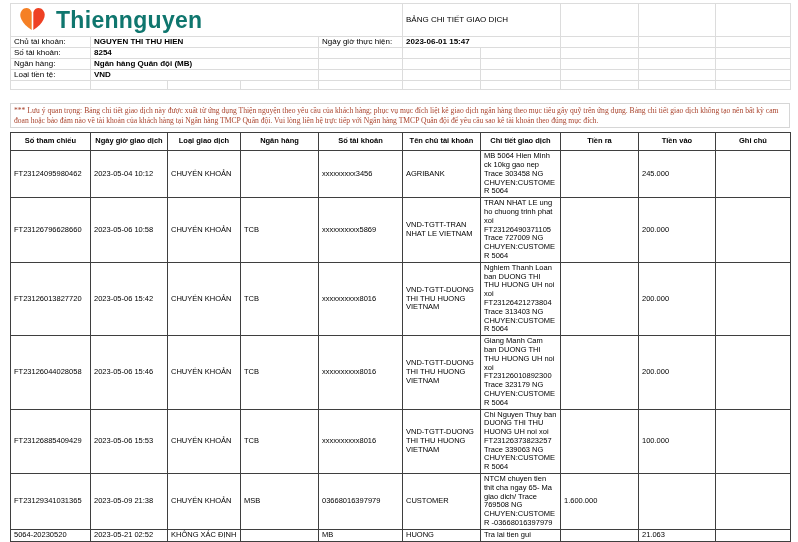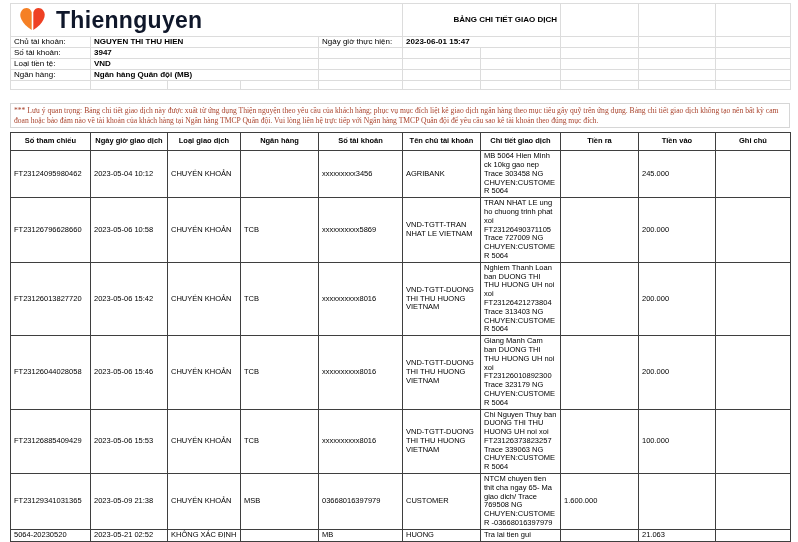--- a/index.html
+++ b/index.html
@@ -6,22 +6,22 @@
   body{width:798px;font-family:"Liberation Sans",sans-serif;color:#000;}
   .page{padding:3px 8px 2px 10px;}
 
   
   table.hdr{border-collapse:collapse;table-layout:fixed;width:780px;}
   table.hdr td{border:1px solid #dcdcdc;font-size:8px;line-height:10px;height:10px;
                padding:0 3px;white-space:nowrap;overflow:hidden;}
   table.hdr td.b{font-weight:bold;}
   td.logo-cell{border:1px solid #dcdcdc;height:32px;}
   .logo{display:flex;align-items:center;gap:7px;padding-left:2px;}
-  .logo-text{font-size:23px;font-weight:bold;color:#0f172a;letter-spacing:.3px;}
-  td.title-cell{font-size:13px;font-weight:bold;text-align:right;vertical-align:middle;}
+  .logo-text{font-size:23px;font-weight:bold;color:#0f766e;letter-spacing:.3px;}
+  td.title-cell{font-size:13px;font-weight:normal;text-align:left;vertical-align:middle;}
   tr.spacer td{height:8px;}
 
   
   .note{width:772px;margin-top:13px;border:1px solid #d6d6d6;
         font-family:"Liberation Serif",serif;font-size:7.6px;line-height:9.6px;
         color:#a9432c;padding:2px 3px;}
 
   
   table.main{border-collapse:collapse;table-layout:fixed;width:780px;margin-top:4px;}
   table.main th,table.main td{border:1px solid #3f3f3f;font-size:7.5px;line-height:8.8px;
@@ -70,41 +70,41 @@
       <td>Chủ tài khoản:</td>
       <td colspan="3" class="b">NGUYEN THI THU HIEN</td>
       <td>Ngày giờ thực hiện:</td>
       <td colspan="2" class="b">2023-06-01 15:47</td>
       <td></td>
       <td></td>
       <td></td>
     </tr>
     <tr>
       <td>Số tài khoản:</td>
-      <td colspan="3" class="b">3947</td>
+      <td colspan="3" class="b">8254</td>
+      <td></td>
+      <td></td>
+      <td></td>
+      <td></td>
+      <td></td>
+      <td></td>
+    </tr>
+    <tr>
+      <td>Ngân hàng:</td>
+      <td colspan="3" class="b">Ngân hàng Quân đội (MB)</td>
       <td></td>
       <td></td>
       <td></td>
       <td></td>
       <td></td>
       <td></td>
     </tr>
     <tr>
       <td>Loại tiền tệ:</td>
       <td colspan="3" class="b">VND</td>
-      <td></td>
-      <td></td>
-      <td></td>
-      <td></td>
-      <td></td>
-      <td></td>
-    </tr>
-    <tr>
-      <td>Ngân hàng:</td>
-      <td colspan="3" class="b">Ngân hàng Quân đội (MB)</td>
       <td></td>
       <td></td>
       <td></td>
       <td></td>
       <td></td>
       <td></td>
     </tr>
     <tr class="spacer">
       <td></td>
           <td></td>

